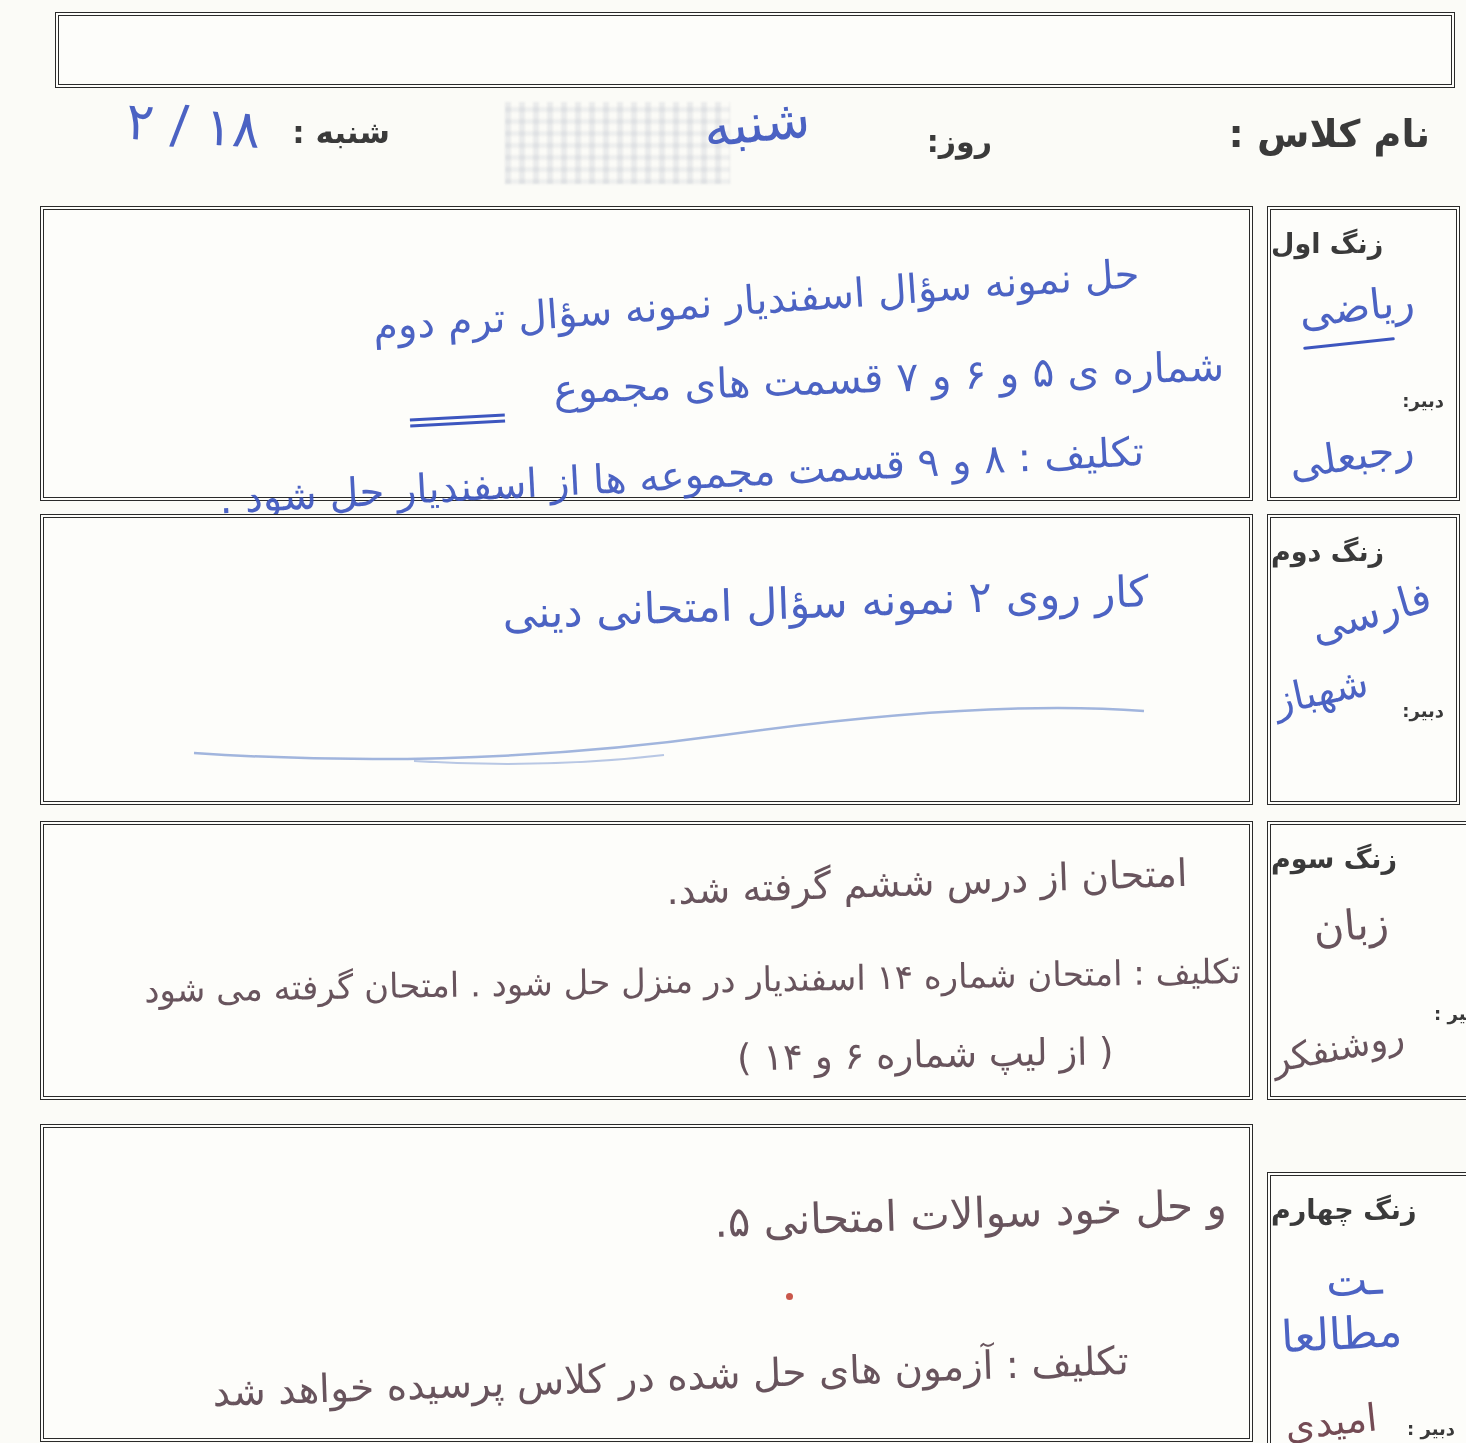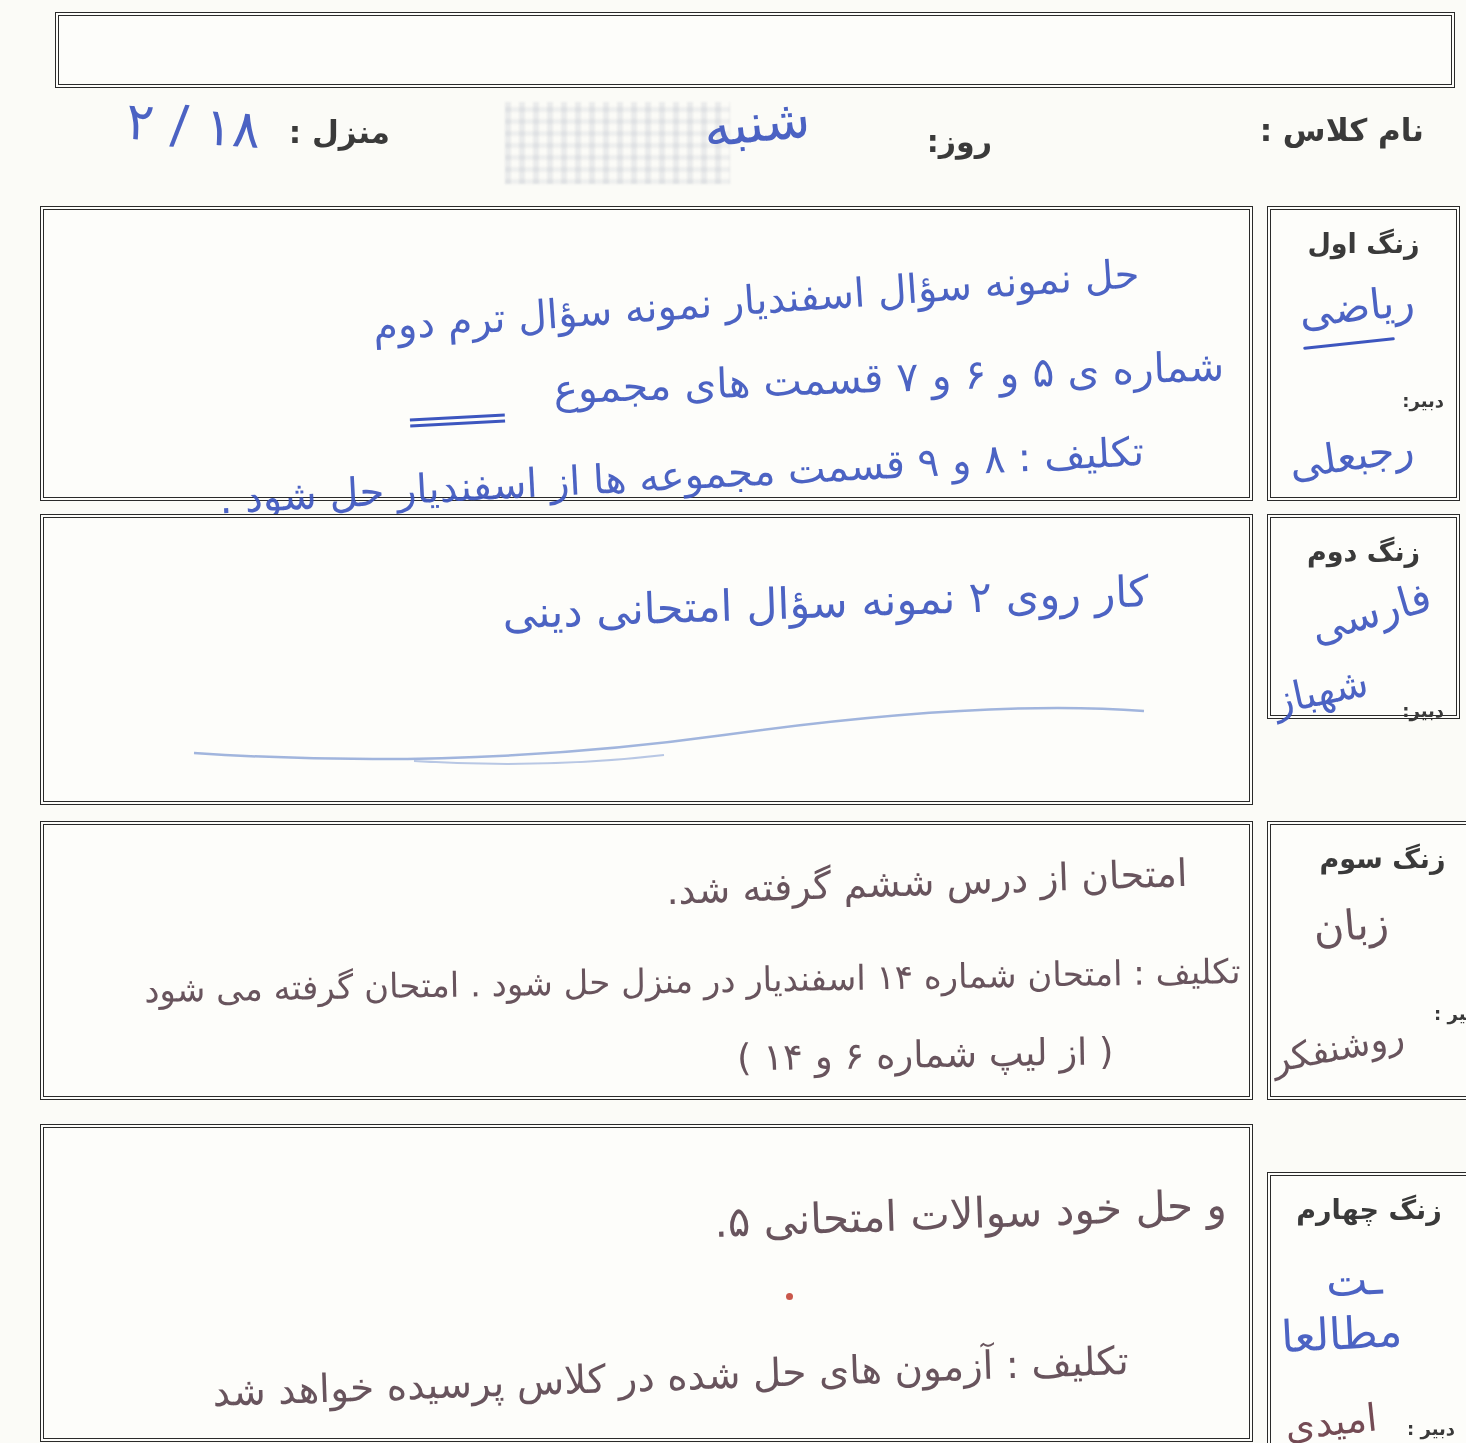--- a/index.html
+++ b/index.html
@@ -12,65 +12,65 @@
   .box{
     position:absolute;box-sizing:border-box;
     border:4px double #2a2a2a;background:#fdfdfa;
   }
   .printed{color:#3a3a3a;font-weight:700;}
   .abs{position:absolute;white-space:nowrap;}
   .hw{position:absolute;white-space:nowrap;opacity:.92;letter-spacing:1px;}
   .blue{color:#3d56bf;}
   .dark{color:#5c4650;}
   .darkred{color:#693c46;}
-  .bell{position:absolute;top:18px;right:0;width:100%;text-align:center;font-size:27px;}
+  .bell{position:absolute;top:18px;right:0;width:100%;text-align:left;font-size:27px;}
   .tlabel{position:absolute;font-size:18px;}
   .stroke{position:absolute;background:#3d56bf;height:3px;border-radius:2px;}
   .dblstroke{position:absolute;width:95px;height:9px;border-top:3px solid #3d56bf;border-bottom:3px solid #3d56bf;box-sizing:border-box;}
   .ghost{
     position:absolute;left:505px;top:102px;width:225px;height:82px;
     background:
       repeating-linear-gradient(90deg,rgba(120,130,155,.16) 0 6px,transparent 6px 14px),
       repeating-linear-gradient(0deg,rgba(120,130,155,.12) 0 5px,transparent 5px 12px);
     filter:blur(1px);opacity:.8;
   }
   .reddot{position:absolute;left:786px;top:1293px;width:7px;height:7px;border-radius:50%;background:#c03a2b;opacity:.85;}
   svg{position:absolute;overflow:visible;}
 </style>
 </head>
 <body>
 
 <div class="box" style="left:55px;top:12px;width:1400px;height:76px;"></div>
 
-<div class="abs printed" style="right:42px;top:112px;font-size:31px;">نام کلاس :</div>
+<div class="abs printed" style="right:36px;top:112px;font-size:38px;">نام کلاس :</div>
 
 <div class="ghost"></div>
 
 <div class="abs printed" style="right:474px;top:124px;font-size:30px;">روز:</div>
 <div class="hw blue" style="right:656px;top:86px;font-size:54px;transform:rotate(-6deg);transform-origin:right center;">شنبه</div>
 
-<div class="abs printed" style="right:1076px;top:114px;font-size:31px;">منزل :</div>
+<div class="abs printed" style="right:1076px;top:114px;font-size:31px;">شنبه :</div>
 <div class="hw blue" style="right:1206px;top:100px;font-size:52px;transform:rotate(4deg);transform-origin:right center;letter-spacing:6px;">۱۸ / ۲</div>
 
 <aside class="box" style="left:1267px;top:206px;width:193px;height:295px;">
   <div class="bell printed">زنگ اول</div>
   <div class="hw blue" style="left:28px;top:72px;font-size:42px;transform:rotate(-6deg);">ریاضی</div>
   <div class="stroke" style="left:32px;top:132px;width:92px;transform:rotate(-6deg);"></div>
   <div class="tlabel printed" style="right:12px;top:180px;">دبیر:</div>
   <div class="hw blue" style="left:18px;top:222px;font-size:41px;transform:rotate(-8deg);">رجبعلی</div>
 </aside>
 
 <section class="box" style="left:40px;top:206px;width:1213px;height:295px;">
   <p class="hw blue" style="right:110px;top:40px;font-size:40px;transform:rotate(-4deg);transform-origin:right center;margin:0;">حل نمونه سؤال اسفندیار نمونه سؤال ترم دوم</p>
   <p class="hw blue" style="right:25px;top:132px;font-size:41px;transform:rotate(-2deg);transform-origin:right center;margin:0;">شماره ی ۵ و ۶ و ۷ قسمت های مجموع</p>
   <div class="dblstroke" style="left:366px;top:206px;transform:rotate(-3deg);"></div>
   <p class="hw blue" style="right:105px;top:218px;font-size:40px;transform:rotate(-3deg);transform-origin:right center;margin:0;letter-spacing:3px;">تکلیف : ۸ و ۹ قسمت مجموعه ها از اسفندیار حل شود .</p>
 </section>
 
-<aside class="box" style="left:1267px;top:514px;width:193px;height:205px;">
+<aside class="box" style="left:1267px;top:514px;width:193px;height:291px;">
   <div class="bell printed">زنگ دوم</div>
   <div class="hw blue" style="left:38px;top:70px;font-size:42px;transform:rotate(-16deg);">فارسی</div>
   <div class="tlabel printed" style="right:12px;top:182px;">دبیر:</div>
   <div class="hw blue" style="left:2px;top:150px;font-size:40px;transform:rotate(-12deg);">شهباز</div>
 </aside>
 
 <section class="box" style="left:40px;top:514px;width:1213px;height:291px;">
   <p class="hw blue" style="right:100px;top:48px;font-size:43px;transform:rotate(-2deg);transform-origin:right center;margin:0;letter-spacing:4px;">کار روی ۲ نمونه سؤال امتحانی دینی</p>
   <svg width="1000" height="90" style="left:120px;top:165px;">
     <path d="M30,70 Q300,88 560,52 T980,28" fill="none" stroke="#8aa3d6" stroke-width="2.5" opacity="0.8"></path>

